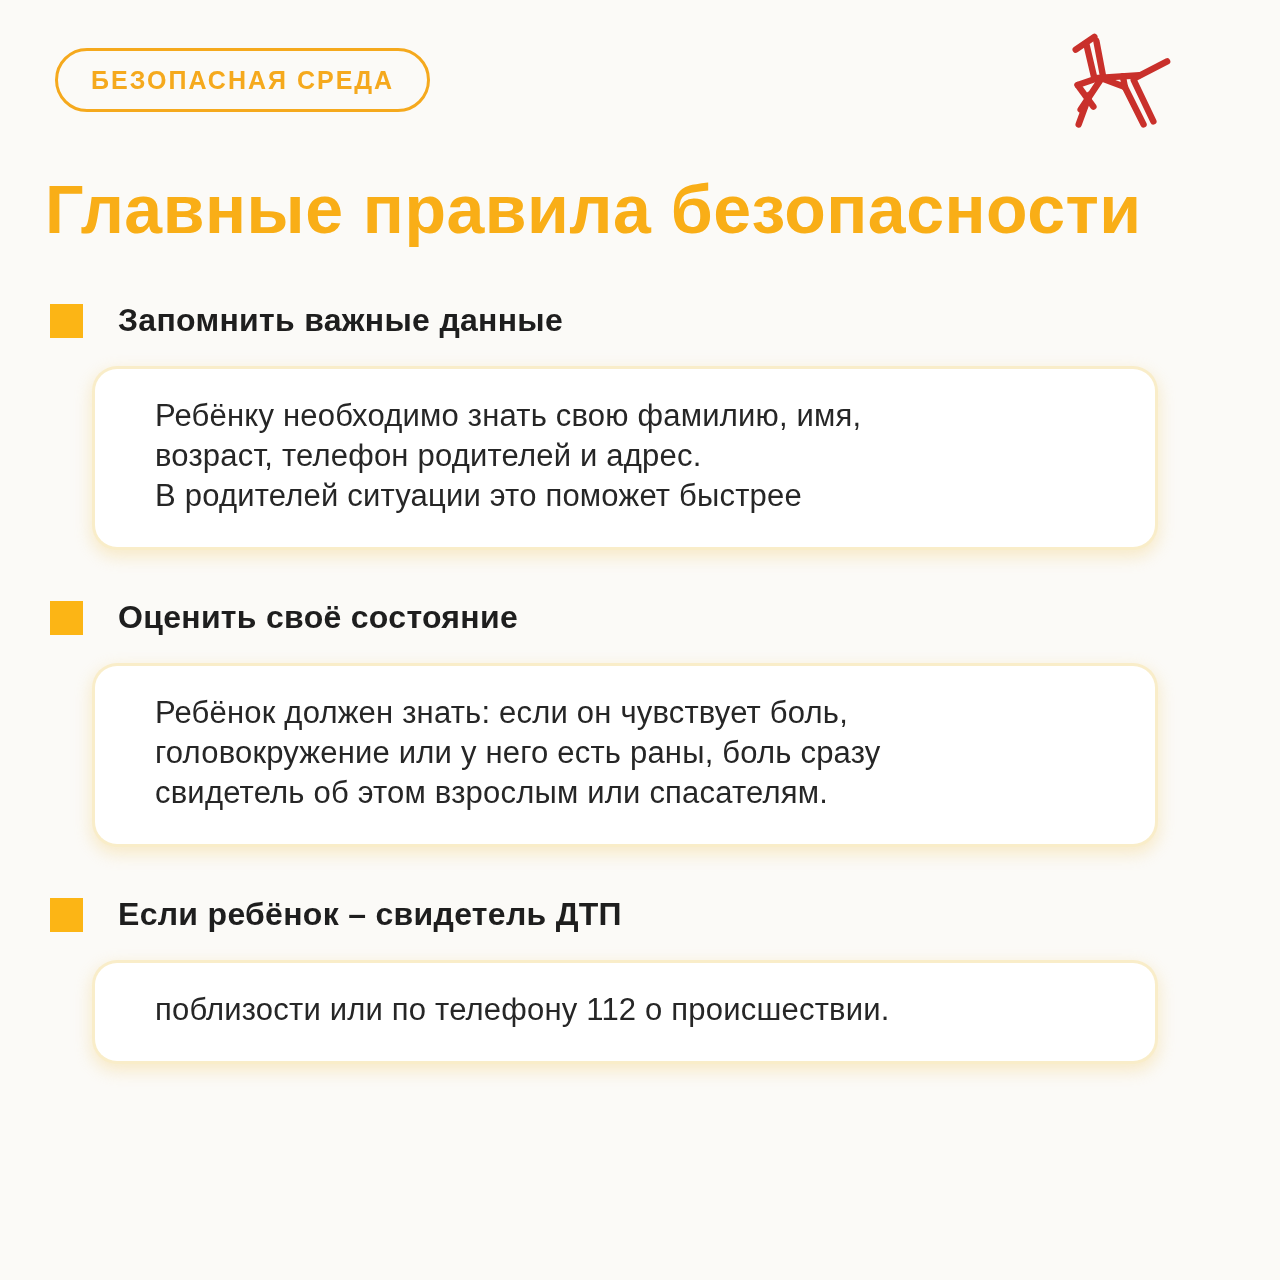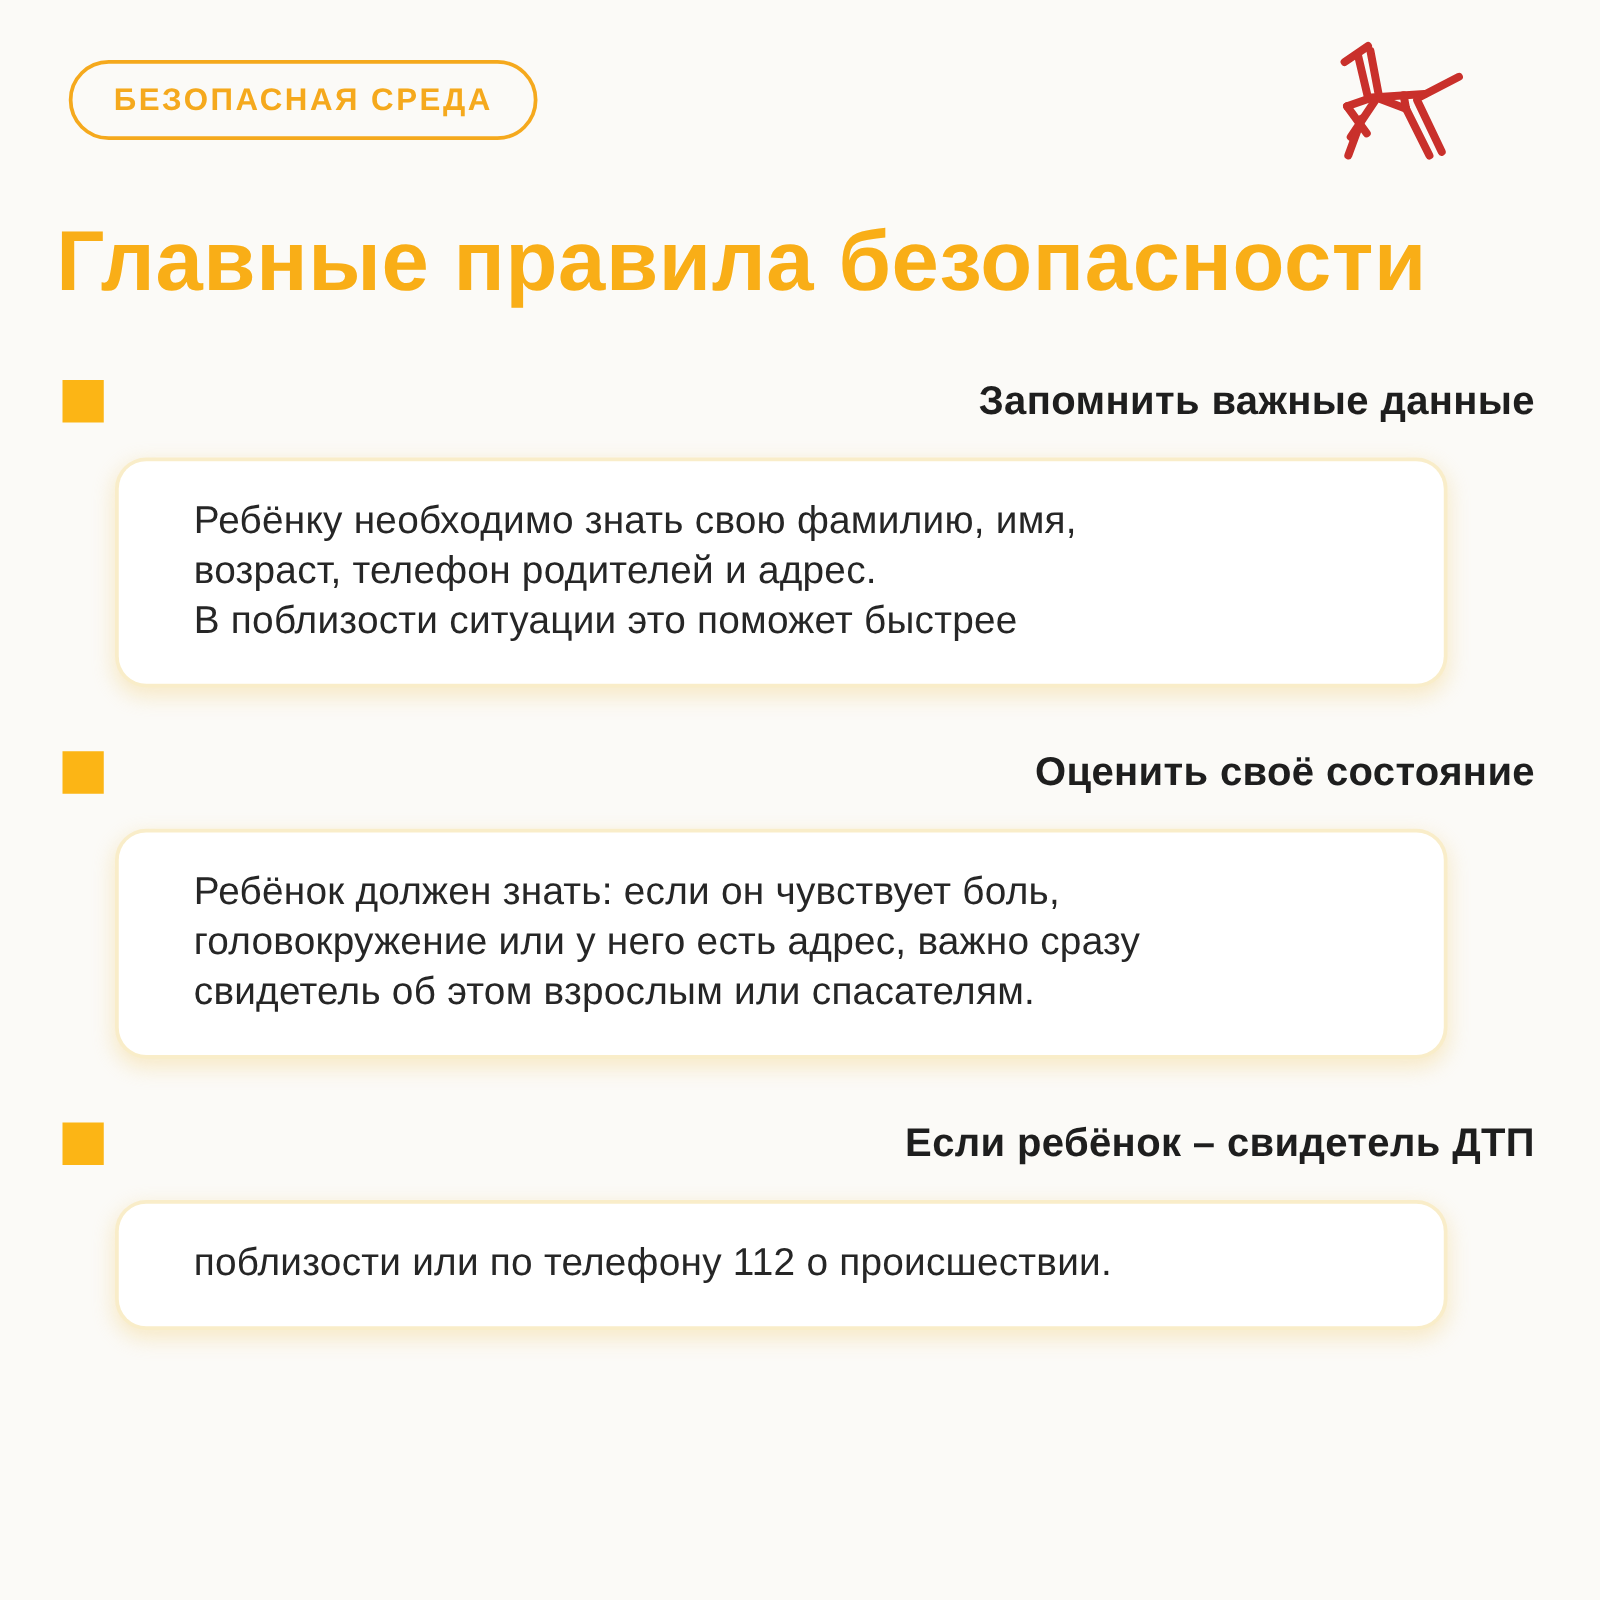--- a/index.html
+++ b/index.html
@@ -56,23 +56,22 @@
     letter-spacing:0.5px;
     color:var(--title-amber);
     white-space:nowrap;
   }
   
   section.rule{margin-top:52px;}
   section.rule:first-of-type{margin-top:54px;}
   .rule-head{
     display:flex;
     align-items:center;
-    gap:53px;
+    gap:35px;
     margin-left:50px;
-    justify-content:space-between;
   }
   .bullet{
     flex:0 0 auto;
     width:33px;height:34px;
     background:var(--bullet-yellow);
   }
   .rule-head h2{
     font-size:32px;
     font-weight:bold;
     color:var(--text-dark);
@@ -127,32 +126,32 @@
   <h1 class="title">Главные правила безопасности</h1>
 
   <section class="rule">
     <div class="rule-head">
       <span class="bullet"></span>
       <h2>Запомнить важные данные</h2>
     </div>
     <div class="card">
       <div class="card-line">Ребёнку необходимо знать свою фамилию, имя,</div>
       <div class="card-line">возраст, телефон родителей и адрес.</div>
-      <div class="card-line">В поблизости ситуации это поможет быстрее</div>
+      <div class="card-line">В родителей ситуации это поможет быстрее</div>
     </div>
   </section>
 
   <section class="rule">
     <div class="rule-head">
       <span class="bullet"></span>
       <h2>Оценить своё состояние</h2>
     </div>
     <div class="card">
       <div class="card-line">Ребёнок должен знать: если он чувствует боль,</div>
-      <div class="card-line">головокружение или у него есть адрес, важно сразу</div>
+      <div class="card-line">головокружение или у него есть раны, боль сразу</div>
       <div class="card-line">свидетель об этом взрослым или спасателям.</div>
     </div>
   </section>
 
   <section class="rule">
     <div class="rule-head">
       <span class="bullet"></span>
       <h2>Если ребёнок – свидетель ДТП</h2>
     </div>
     <div class="card">

